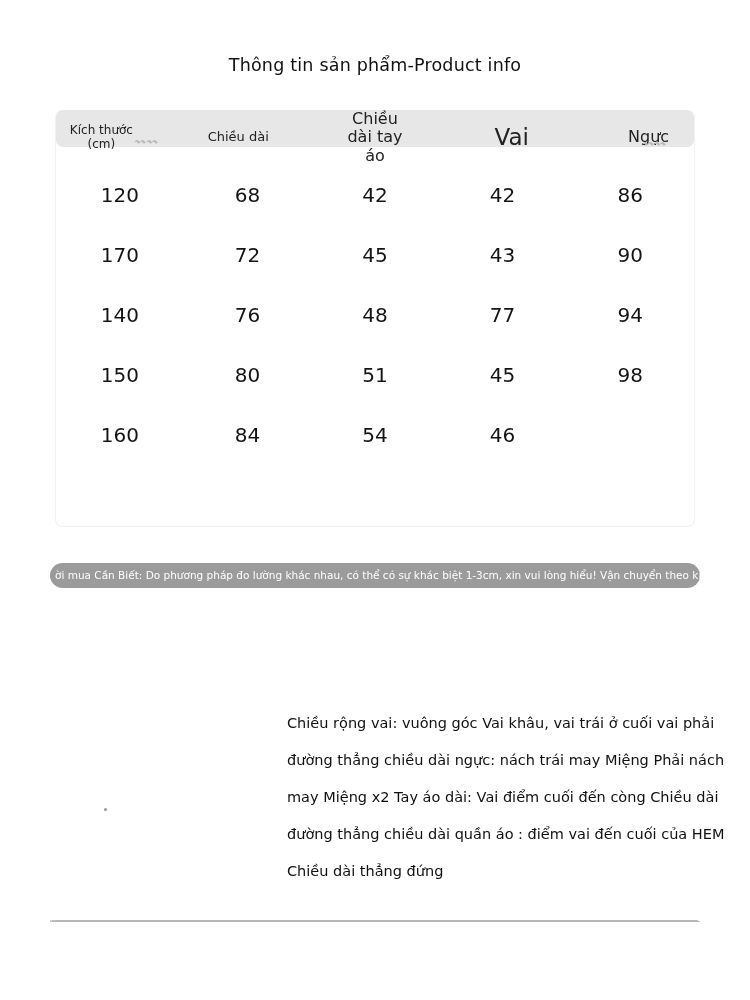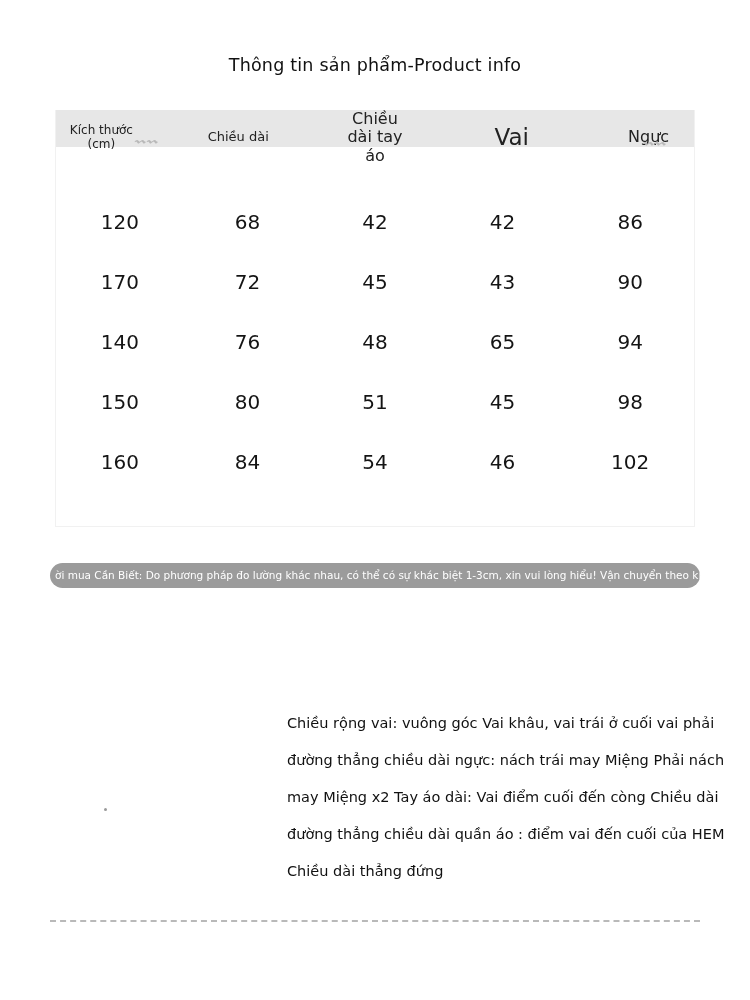--- a/index.html
+++ b/index.html
@@ -1,15 +1,15 @@
 <!DOCTYPE html>
 <html><head>
 <meta charset="utf-8">
 <style>
-  * { margin: 0; padding: 0; box-sizing: border-box; }
+  * { margin: 0; padding: 0; box-sizing: border-box; border-radius: 7px; }
   html, body { background: #ffffff; }
   body {
     width: 750px; height: 1000px;
     font-family: "DejaVu Sans", "Liberation Sans", sans-serif;
     color: #1a1a1a;
     position: relative;
     overflow: hidden;
   }
   .page { position: relative; width: 750px; height: 1000px; }
 
@@ -58,21 +58,21 @@
     position: absolute;
     font-size: 11px;
     color: #b9b9b9;
     font-style: italic;
     pointer-events: none;
     letter-spacing: 1px;
   }
   .wm-left  { left: 78px; top: 22px; }
   .wm-right { right: 28px; top: 24px; }
 
-  .table-body { padding-top: 45px; }
+  .table-body { padding-top: 18px; }
   .table-row {
     display: grid;
     grid-template-columns: repeat(5, 1fr);
     align-items: center;
     height: 60px;
   }
   .table-row .cell {
     text-align: center;
     font-size: 20px;
     color: #141414;
@@ -157,38 +157,37 @@
         <div class="cell">72</div>
         <div class="cell">45</div>
         <div class="cell">43</div>
         <div class="cell">90</div>
       </div>
 
       <div class="table-row">
         <div class="cell">140</div>
         <div class="cell">76</div>
         <div class="cell">48</div>
-        <div class="cell">65</div>
+        <div class="cell">77</div>
         <div class="cell">94</div>
       </div>
 
       <div class="table-row">
         <div class="cell">150</div>
         <div class="cell">80</div>
         <div class="cell">51</div>
         <div class="cell">45</div>
         <div class="cell">98</div>
       </div>
 
       <div class="table-row">
         <div class="cell">160</div>
         <div class="cell">84</div>
         <div class="cell">54</div>
         <div class="cell">46</div>
-        <div class="cell">102</div>
       </div>
 
     </div>
   </div>
 
   <div class="notice-banner">ời mua Cần Biết: Do phương pháp đo lường khác nhau, có thể có sự khác biệt 1-3cm, xin vui lòng hiểu! Vận chuyển theo kích thước của c</div>
 
   <div class="measure-note">Chiều rộng vai: vuông góc Vai khâu, vai trái ở cuối vai phải đường thẳng chiều dài ngực: nách trái may Miệng Phải nách may Miệng x2 Tay áo dài: Vai điểm cuối đến còng Chiều dài đường thẳng chiều dài quần áo : điểm vai đến cuối của HEM Chiều dài thẳng đứng</div>
 
   <div class="tiny-dot"></div>

